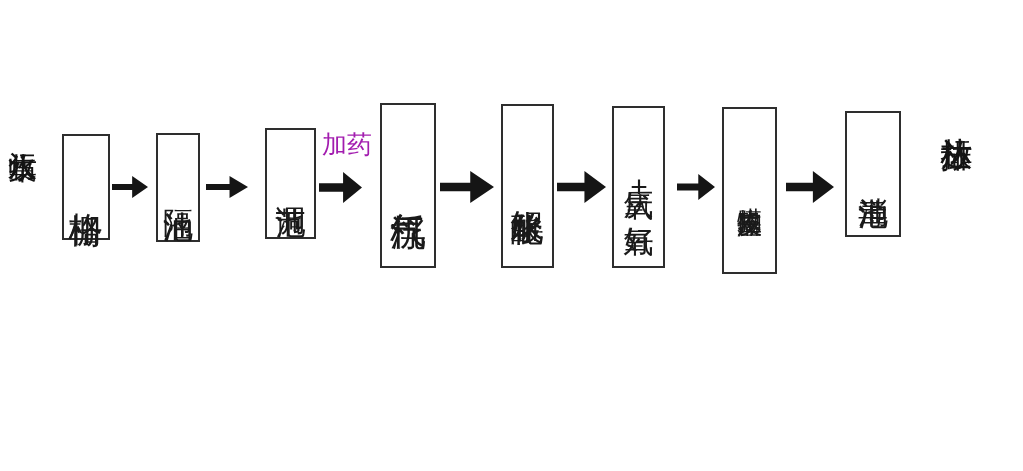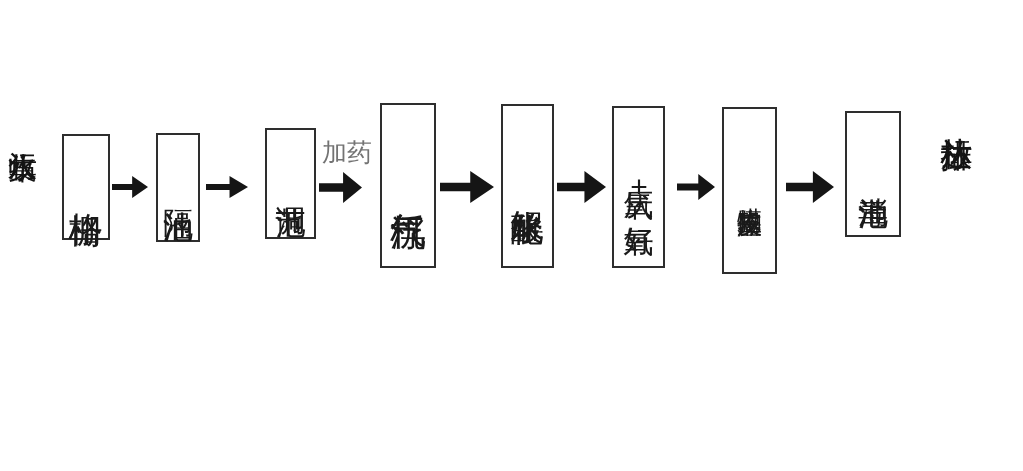--- a/index.html
+++ b/index.html
@@ -55,23 +55,23 @@
   .a1 { left: 112px; top: 176px; width: 36px; height: 22px; }
   .a2 { left: 206px; top: 176px; width: 42px; height: 22px; }
   .a3 { left: 319px; top: 172px; width: 43px; height: 31px; }
   .a4 { left: 440px; top: 171px; width: 54px; height: 32px; }
   .a5 { left: 557px; top: 171px; width: 49px; height: 32px; }
   .a6 { left: 677px; top: 174px; width: 38px; height: 26px; }
   .a7 { left: 786px; top: 171px; width: 48px; height: 32px; }
   .annotation {
     position: absolute;
     left: 322px;
-    top: 136px;
+    top: 128px;
     font-size: 25px;
-    color: #737373;
+    color: #a21caf;
     white-space: nowrap;
   }
 </style>
 </head>
 <body>
 
 <div id="canvas">
 
   <div class="endpoint ep-left vtext">污水收集</div>
 

